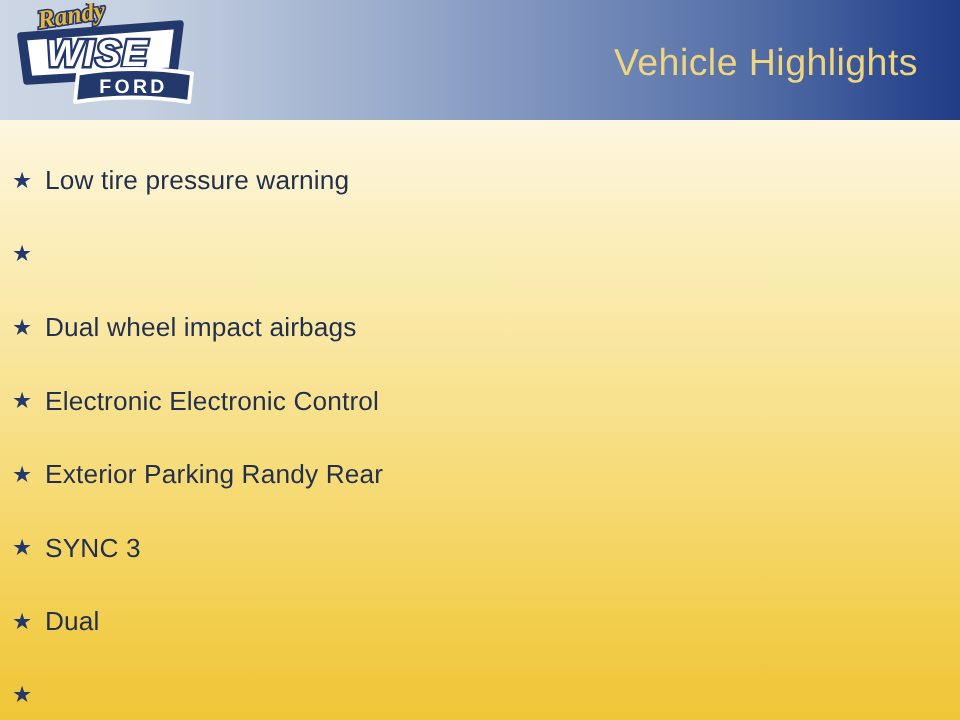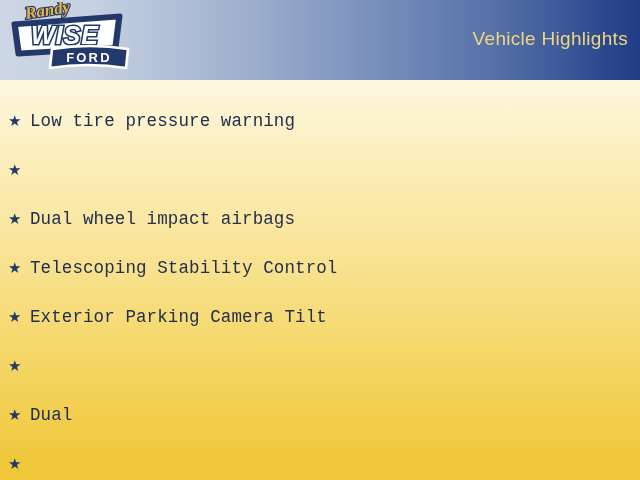--- a/index.html
+++ b/index.html
@@ -47,23 +47,23 @@
       #6b83b4 66%,
       #5671a8 77%,
       #3f5b9a 87%,
       #2a478e 95%,
       #1f3c85 100%);
     box-sizing: border-box;
   }
 
   .header-title {
     position: absolute;
-    right: 12px;
+    right: 28px;
     top: 28px;
-    font-size: 19px;
+    font-size: 25px;
     letter-spacing: 0.3px;
     color: #f0d580;
     white-space: nowrap;
   }
 
   
   .logo {
     position: absolute;
     left: 8px;
     top: 2px;
@@ -95,21 +95,20 @@
     font-size: 15px;
     line-height: 1;
     color: #23386b;
     text-align: left;
   }
   .hl-label {
     font-size: 17.5px;
     color: #22304e;
     letter-spacing: 0.1px;
     white-space: nowrap;
-    font-family: Liberation Mono, monospace;
   }
 </style>
 </head>
 <body>
 
 <div class="page">
 
   <div class="header">
 
     <div class="logo">
@@ -141,30 +140,31 @@
       <span class="hl-star">★</span>
     </li>
 
     <li class="hl-item">
       <span class="hl-star">★</span>
       <span class="hl-label">Dual wheel impact airbags</span>
     </li>
 
     <li class="hl-item">
       <span class="hl-star">★</span>
-      <span class="hl-label">Telescoping Stability Control</span>
+      <span class="hl-label">Electronic Electronic Control</span>
     </li>
 
     <li class="hl-item">
       <span class="hl-star">★</span>
-      <span class="hl-label">Exterior Parking Camera Tilt</span>
+      <span class="hl-label">Exterior Parking Randy Rear</span>
     </li>
 
     <li class="hl-item">
       <span class="hl-star">★</span>
+      <span class="hl-label">SYNC 3</span>
     </li>
 
     <li class="hl-item">
       <span class="hl-star">★</span>
       <span class="hl-label">Dual</span>
     </li>
 
     <li class="hl-item">
       <span class="hl-star">★</span>
     </li>

